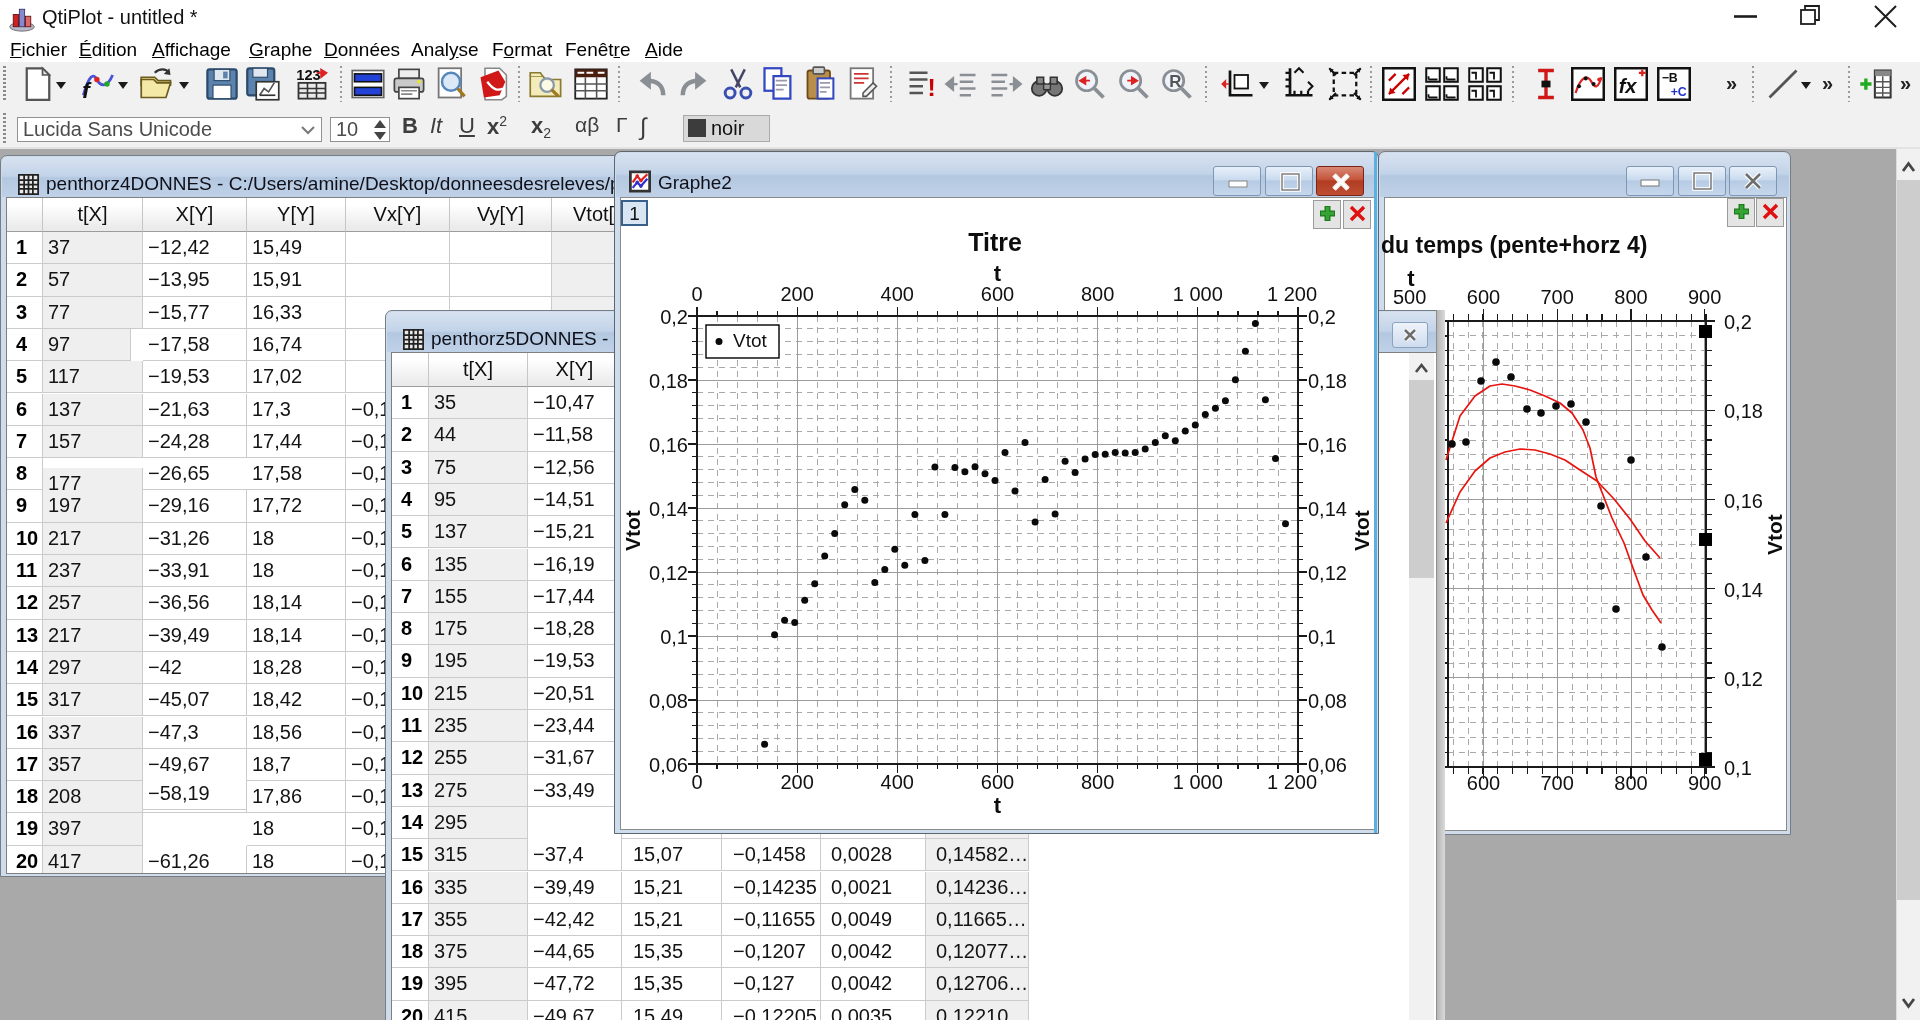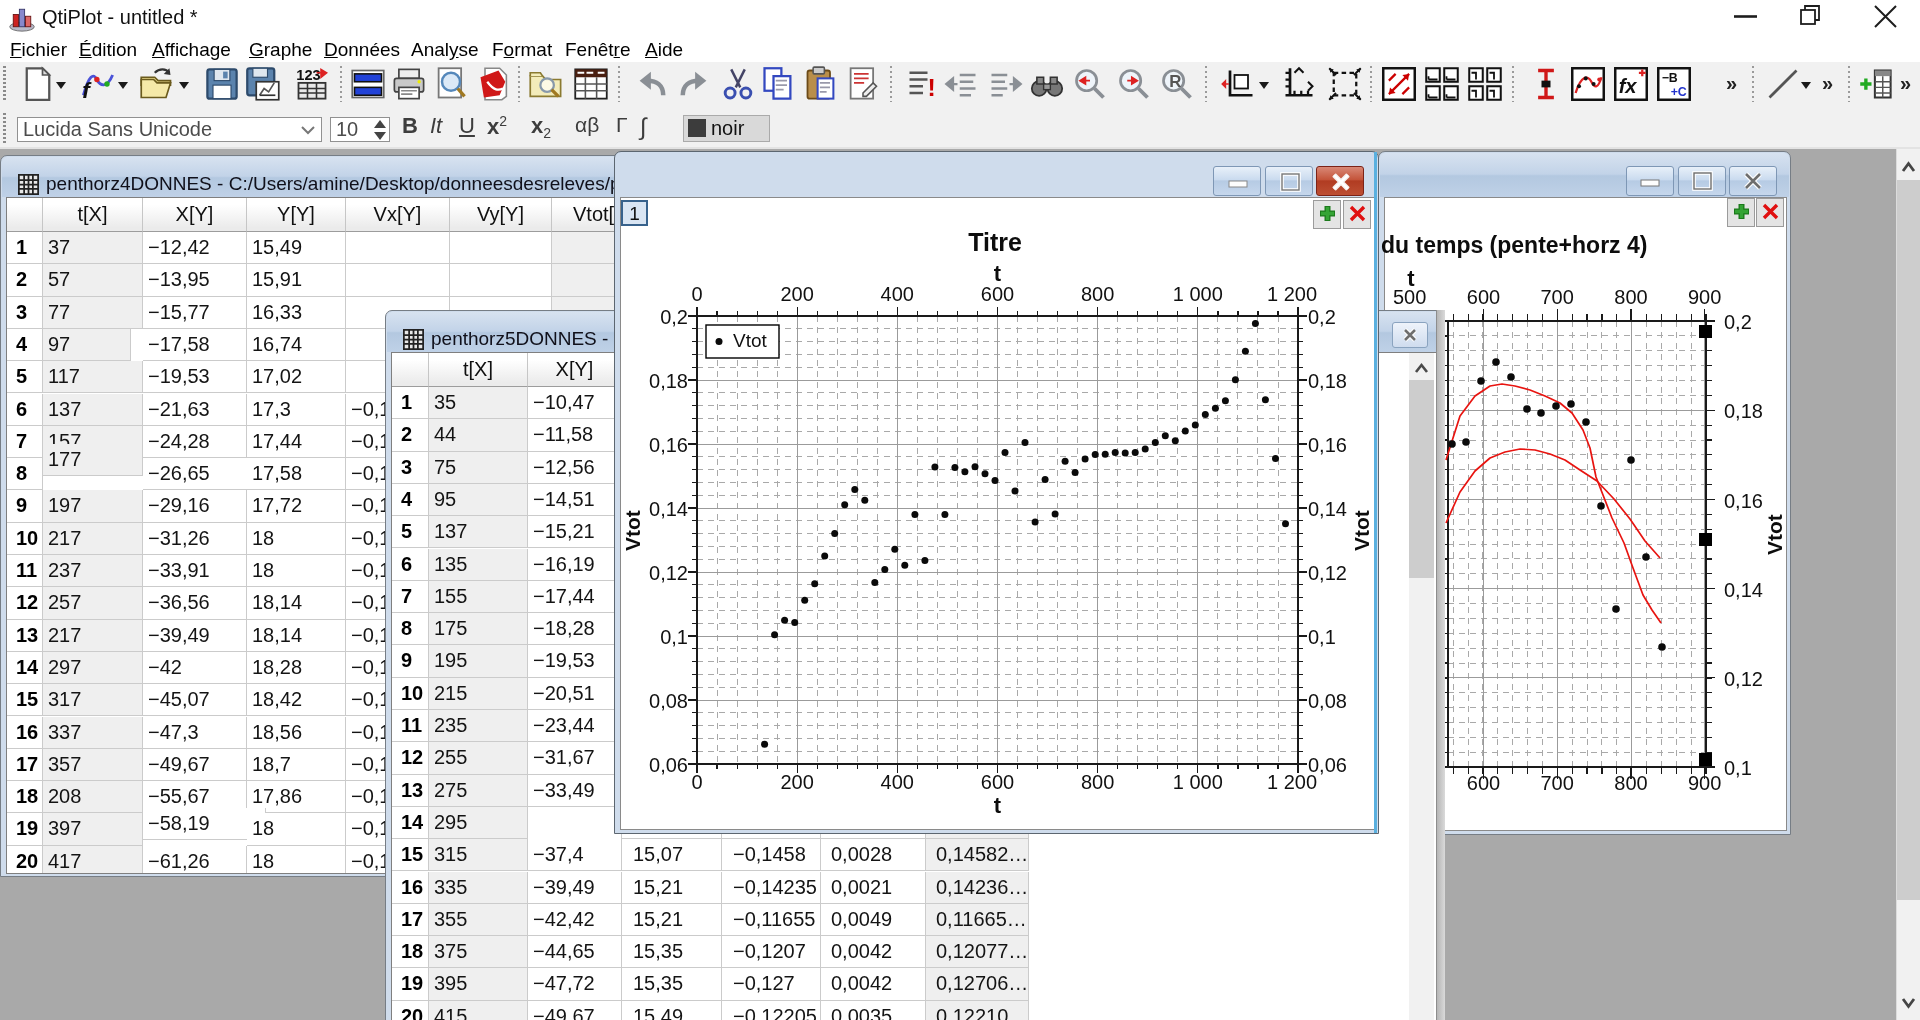--- a/index.html
+++ b/index.html
@@ -362,21 +362,21 @@
       <div class="cell " style="left:443px;top:195.5px;width:102px;height:32.3px;line-height:31.3px"></div>
       <div class="cell cellg" style="left:545px;top:195.5px;width:103px;height:32.3px;line-height:31.3px"></div>
       <div class="rnum" style="left:0;top:227.79999999999998px;width:36px;height:32.3px;line-height:31.3px">7</div>
       <div class="cell cellg" style="left:36px;top:227.79999999999998px;width:100px;height:32.3px;line-height:31.3px">157</div>
       <div class="cell " style="left:136px;top:227.79999999999998px;width:104px;height:32.3px;line-height:31.3px">−24,28</div>
       <div class="cell " style="left:240px;top:227.79999999999998px;width:99px;height:32.3px;line-height:31.3px">17,44</div>
       <div class="cell " style="left:339px;top:227.79999999999998px;width:104px;height:32.3px;line-height:31.3px">−0,17</div>
       <div class="cell " style="left:443px;top:227.79999999999998px;width:102px;height:32.3px;line-height:31.3px"></div>
       <div class="cell cellg" style="left:545px;top:227.79999999999998px;width:103px;height:32.3px;line-height:31.3px"></div>
       <div class="rnum" style="left:0;top:260.09999999999997px;width:36px;height:32.3px;line-height:31.3px">8</div>
-      <div class="cell cellg" style="left:36px;top:246px;width:100px;height:32.3px;line-height:31.3px">177</div>
+      <div class="cell cellg" style="left:36px;top:270px;width:100px;height:32.3px;line-height:31.3px">177</div>
       <div class="cell " style="left:136px;top:260.09999999999997px;width:106px;height:32.3px;line-height:31.3px">−26,65</div>
       <div class="cell " style="left:240px;top:260.09999999999997px;width:99px;height:32.3px;line-height:31.3px">17,58</div>
       <div class="cell " style="left:339px;top:260.09999999999997px;width:104px;height:32.3px;line-height:31.3px">−0,17</div>
       <div class="cell " style="left:443px;top:260.09999999999997px;width:102px;height:32.3px;line-height:31.3px"></div>
       <div class="cell cellg" style="left:545px;top:260.09999999999997px;width:103px;height:32.3px;line-height:31.3px"></div>
       <div class="rnum" style="left:0;top:292.4px;width:36px;height:32.3px;line-height:31.3px">9</div>
       <div class="cell cellg" style="left:36px;top:292.4px;width:100px;height:32.3px;line-height:31.3px">197</div>
       <div class="cell " style="left:136px;top:292.4px;width:104px;height:32.3px;line-height:31.3px">−29,16</div>
       <div class="cell " style="left:240px;top:292.4px;width:99px;height:32.3px;line-height:31.3px">17,72</div>
       <div class="cell " style="left:339px;top:292.4px;width:104px;height:32.3px;line-height:31.3px">−0,17</div>
@@ -440,21 +440,21 @@
       <div class="cell cellg" style="left:545px;top:550.8px;width:103px;height:32.3px;line-height:31.3px"></div>
       <div class="rnum" style="left:0;top:583.0999999999999px;width:36px;height:32.3px;line-height:31.3px">18</div>
       <div class="cell cellg" style="left:36px;top:583.0999999999999px;width:100px;height:32.3px;line-height:31.3px">208</div>
       <div class="cell " style="left:136px;top:583.0999999999999px;width:104px;height:32.3px;line-height:31.3px">−55,67</div>
       <div class="cell " style="left:240px;top:583.0999999999999px;width:99px;height:32.3px;line-height:31.3px">17,86</div>
       <div class="cell " style="left:339px;top:583.0999999999999px;width:104px;height:32.3px;line-height:31.3px">−0,17</div>
       <div class="cell " style="left:443px;top:583.0999999999999px;width:102px;height:32.3px;line-height:31.3px"></div>
       <div class="cell cellg" style="left:545px;top:583.0999999999999px;width:103px;height:32.3px;line-height:31.3px"></div>
       <div class="rnum" style="left:0;top:615.4px;width:36px;height:32.3px;line-height:31.3px">19</div>
       <div class="cell cellg" style="left:36px;top:615.4px;width:100px;height:32.3px;line-height:31.3px">397</div>
-      <div class="cell " style="left:136px;top:610px;width:123px;height:32.3px;line-height:31.3px">−58,19</div>
+      <div class="cell " style="left:136px;top:580px;width:104px;height:32.3px;line-height:31.3px">−58,19</div>
       <div class="cell " style="left:240px;top:615.4px;width:99px;height:32.3px;line-height:31.3px">18</div>
       <div class="cell " style="left:339px;top:615.4px;width:104px;height:32.3px;line-height:31.3px">−0,17</div>
       <div class="cell " style="left:443px;top:615.4px;width:102px;height:32.3px;line-height:31.3px"></div>
       <div class="cell cellg" style="left:545px;top:615.4px;width:103px;height:32.3px;line-height:31.3px"></div>
       <div class="rnum" style="left:0;top:647.6999999999999px;width:36px;height:32.3px;line-height:31.3px">20</div>
       <div class="cell cellg" style="left:36px;top:647.6999999999999px;width:100px;height:32.3px;line-height:31.3px">417</div>
       <div class="cell " style="left:136px;top:647.6999999999999px;width:104px;height:32.3px;line-height:31.3px">−61,26</div>
       <div class="cell " style="left:240px;top:647.6999999999999px;width:99px;height:32.3px;line-height:31.3px">18</div>
       <div class="cell " style="left:339px;top:647.6999999999999px;width:104px;height:32.3px;line-height:31.3px">−0,17</div>
       <div class="cell " style="left:443px;top:647.6999999999999px;width:102px;height:32.3px;line-height:31.3px"></div>
@@ -695,20 +695,32 @@
     <path d="M3 3l10 10M13 3L3 13" stroke="#fff" stroke-width="4.6"></path>
     <path d="M3 3l10 10M13 3L3 13" stroke="#6e6e6e" stroke-width="2.6"></path>
   </svg>
 <div class="abs" style="left:1409px;top:353px;width:25px;height:667px;background:#f1f1f1;"></div>
 <svg class="abs" style="left:1414px;top:362px" width="15" height="12" viewBox="0 0 15 12">
     <path d="M2 10l5.5-7L13 10" fill="none" stroke="#4a4a4a" stroke-width="2.6"></path>
   </svg>
 <div class="abs" style="left:1409px;top:380px;width:25px;height:198px;background:#cdcdcd;"></div>
 <div class="abs" style="left:1436px;top:310px;width:9px;height:710px;background:linear-gradient(90deg,#b6b6b6,#dadada);border-left:1px solid #8d8d8d;"></div>
 <div class="win" style="left:614px;top:151px;width:765px;height:683px;border-color:#5c6670">
+    <div class="tbar" style="height:44px">
+      <svg class="abs" style="left:13px;top:17px" width="22" height="23" viewBox="0 0 24 24">
+        <rect x="1.5" y="1.5" width="21" height="21" fill="#fff" stroke="#333" stroke-width="3"></rect>
+        <path d="M4 13l5-7 4 5 7-7" fill="none" stroke="#e02020" stroke-width="2.4"></path>
+        <path d="M4 19l5-6 4 4 7-8" fill="none" stroke="#3030d0" stroke-width="2.4"></path>
+        <circle cx="9" cy="6" r="2" fill="#e02020"></circle>
+        <circle cx="13" cy="11" r="2" fill="#e02020"></circle>
+        <circle cx="9" cy="13" r="2" fill="#3030d0"></circle>
+        <circle cx="13" cy="17" r="2" fill="#3030d0"></circle>
+      </svg>
+      <div class="ttext" style="left:42px;top:19px">Graphe2</div>
+    </div>
     <div class="wbtn" style="left:598px;top:14px">
       <svg width="48" height="30" viewBox="0 0 48 30">
         <rect x="15" y="14" width="18" height="6" fill="#fdfdfd" stroke="#888" stroke-width="1"></rect>
       </svg>
     </div>
     <div class="wbtn" style="left:650px;top:14px">
       <svg width="48" height="30" viewBox="0 0 48 30">
         <rect x="16" y="7" width="17" height="16" fill="none" stroke="#fff" stroke-width="3.6"></rect>
         <rect x="16" y="7" width="17" height="16" fill="none" stroke="#777" stroke-width="1.4"></rect>
       </svg>

